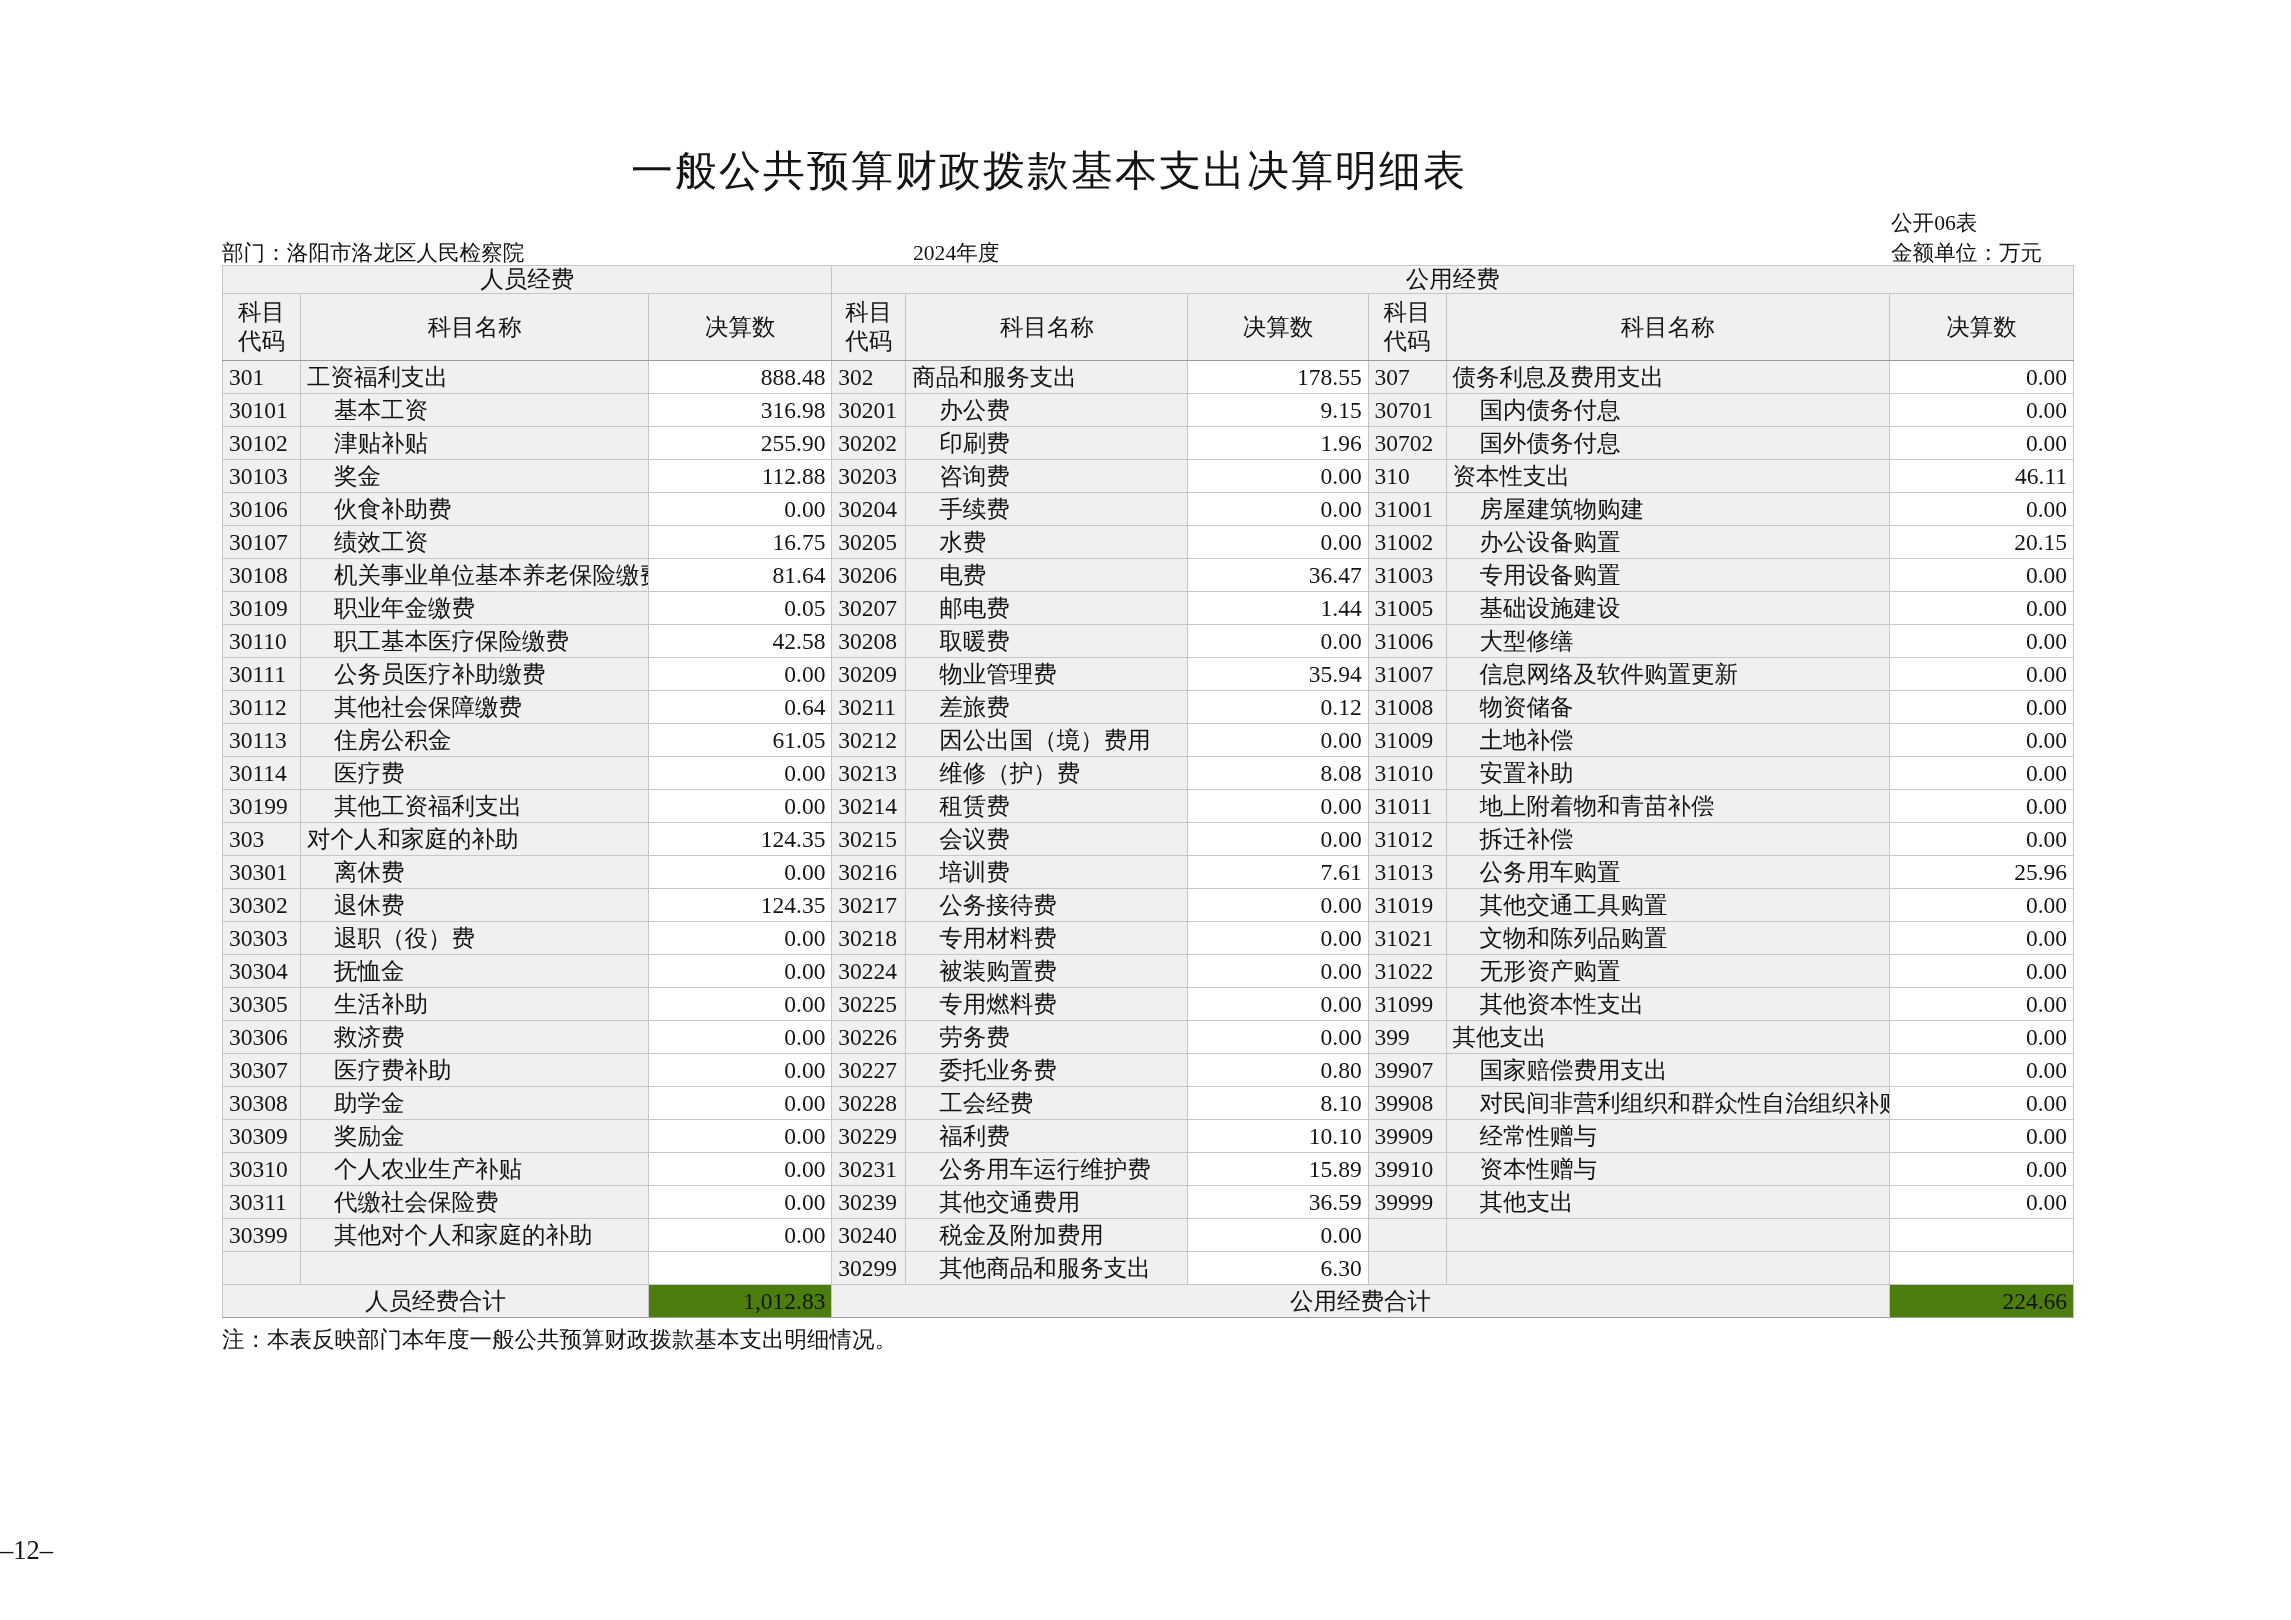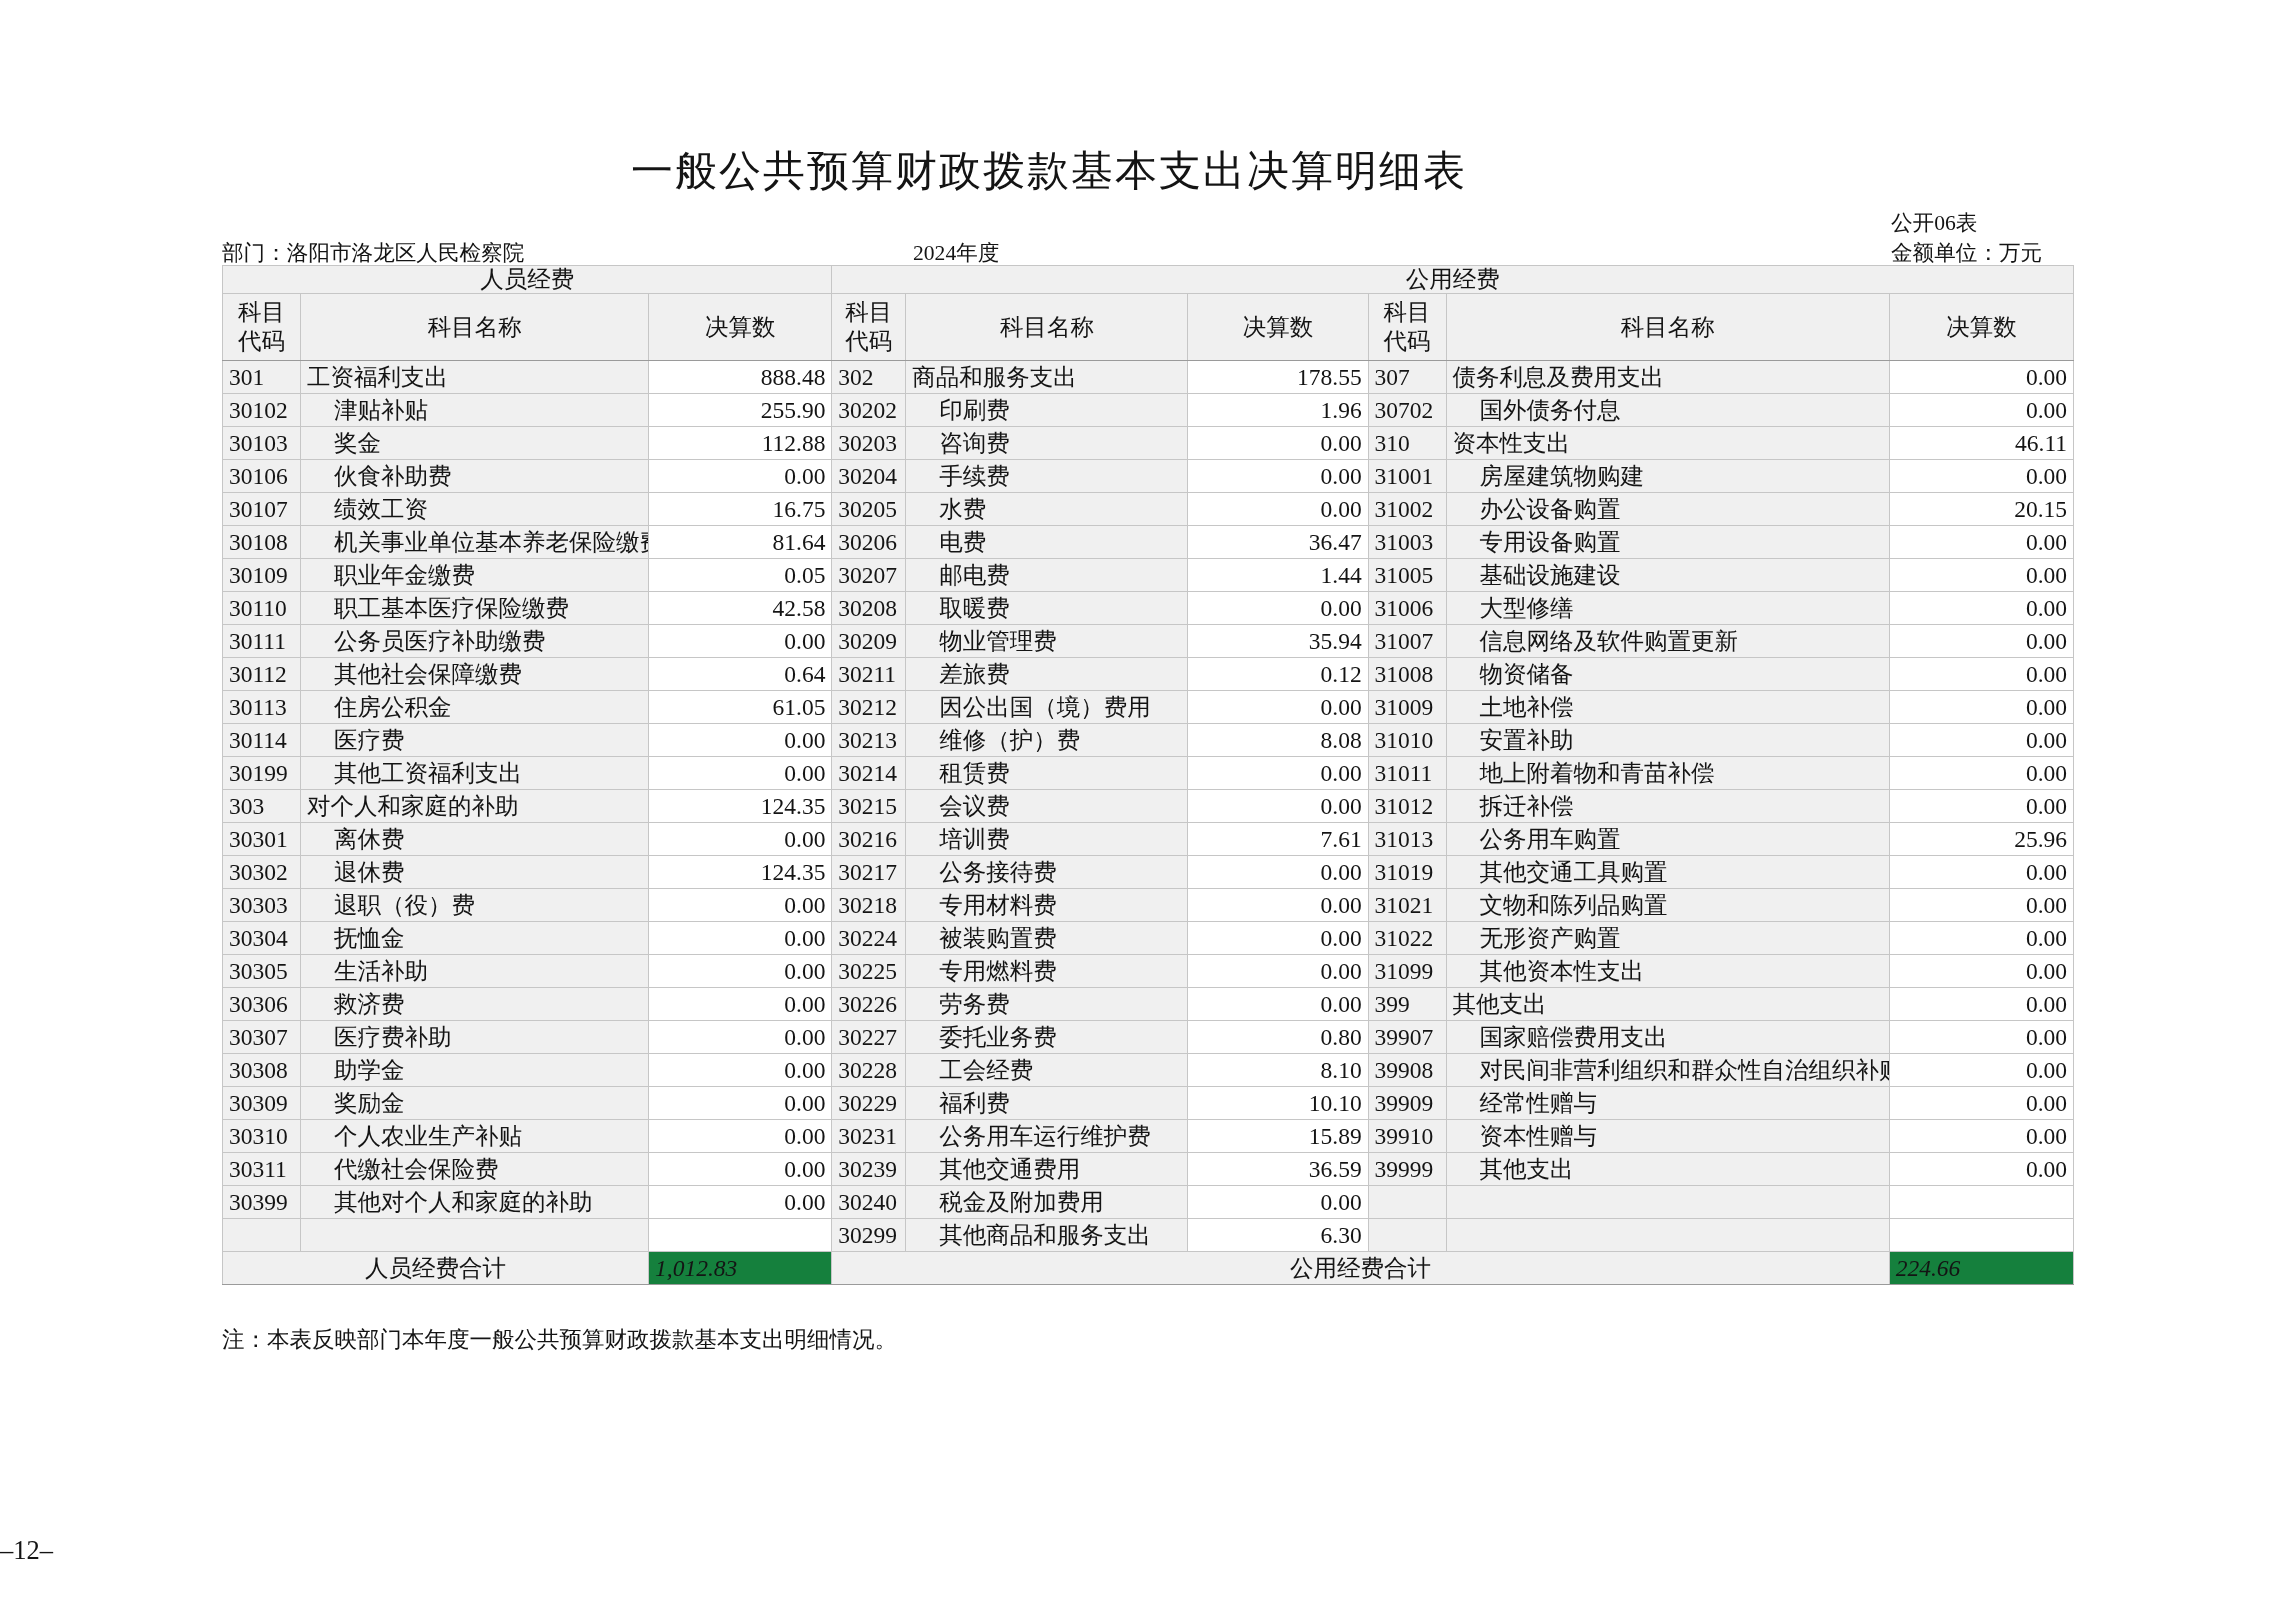--- a/index.html
+++ b/index.html
@@ -48,21 +48,21 @@
     white-space:pre-line; line-height:1.25;
     border-bottom:1px solid #9a9a9a;
   }
   tr.data-row { height:33px; }
   td.cell-label { background:#f0f0f0; text-align:left; }
   td.cell-name.indent { padding-left:33px; }
   td.cell-value { background:#ffffff; text-align:right; }
   tr.total-row { height:33px; }
   tr.total-row td { border-top:1px solid #9a9a9a; border-bottom:1px solid #9a9a9a; }
   td.total-label { background:#f0f0f0; text-align:center; }
-  td.total-value { background:#15803d; text-align:left;font-style:italic; }
+  td.total-value { background:#4d7c0f; text-align:right; }
 
   .note { position:absolute; top:1324px; left:222px; font-size:22.5px; }
   .page-number { position:absolute; top:1535px; left:0; width:2292px; text-align:left; font-size:26.5px; }
 </style>
 </head>
 <body>
 
 <div class="page">
 
   <div class="doc-title">一般公共预算财政拨款基本支出决算明细表</div>
@@ -113,20 +113,31 @@
           <td class="cell-label cell-name">工资福利支出</td>
           <td class="cell-value">888.48</td>
           <td class="cell-label cell-code">302</td>
           <td class="cell-label cell-name">商品和服务支出</td>
           <td class="cell-value">178.55</td>
           <td class="cell-label cell-code">307</td>
           <td class="cell-label cell-name">债务利息及费用支出</td>
           <td class="cell-value">0.00</td>
         </tr>
         <tr class="data-row">
+          <td class="cell-label cell-code">30101</td>
+          <td class="cell-label cell-name indent">基本工资</td>
+          <td class="cell-value">316.98</td>
+          <td class="cell-label cell-code">30201</td>
+          <td class="cell-label cell-name indent">办公费</td>
+          <td class="cell-value">9.15</td>
+          <td class="cell-label cell-code">30701</td>
+          <td class="cell-label cell-name indent">国内债务付息</td>
+          <td class="cell-value">0.00</td>
+        </tr>
+        <tr class="data-row">
           <td class="cell-label cell-code">30102</td>
           <td class="cell-label cell-name indent">津贴补贴</td>
           <td class="cell-value">255.90</td>
           <td class="cell-label cell-code">30202</td>
           <td class="cell-label cell-name indent">印刷费</td>
           <td class="cell-value">1.96</td>
           <td class="cell-label cell-code">30702</td>
           <td class="cell-label cell-name indent">国外债务付息</td>
           <td class="cell-value">0.00</td>
         </tr>

